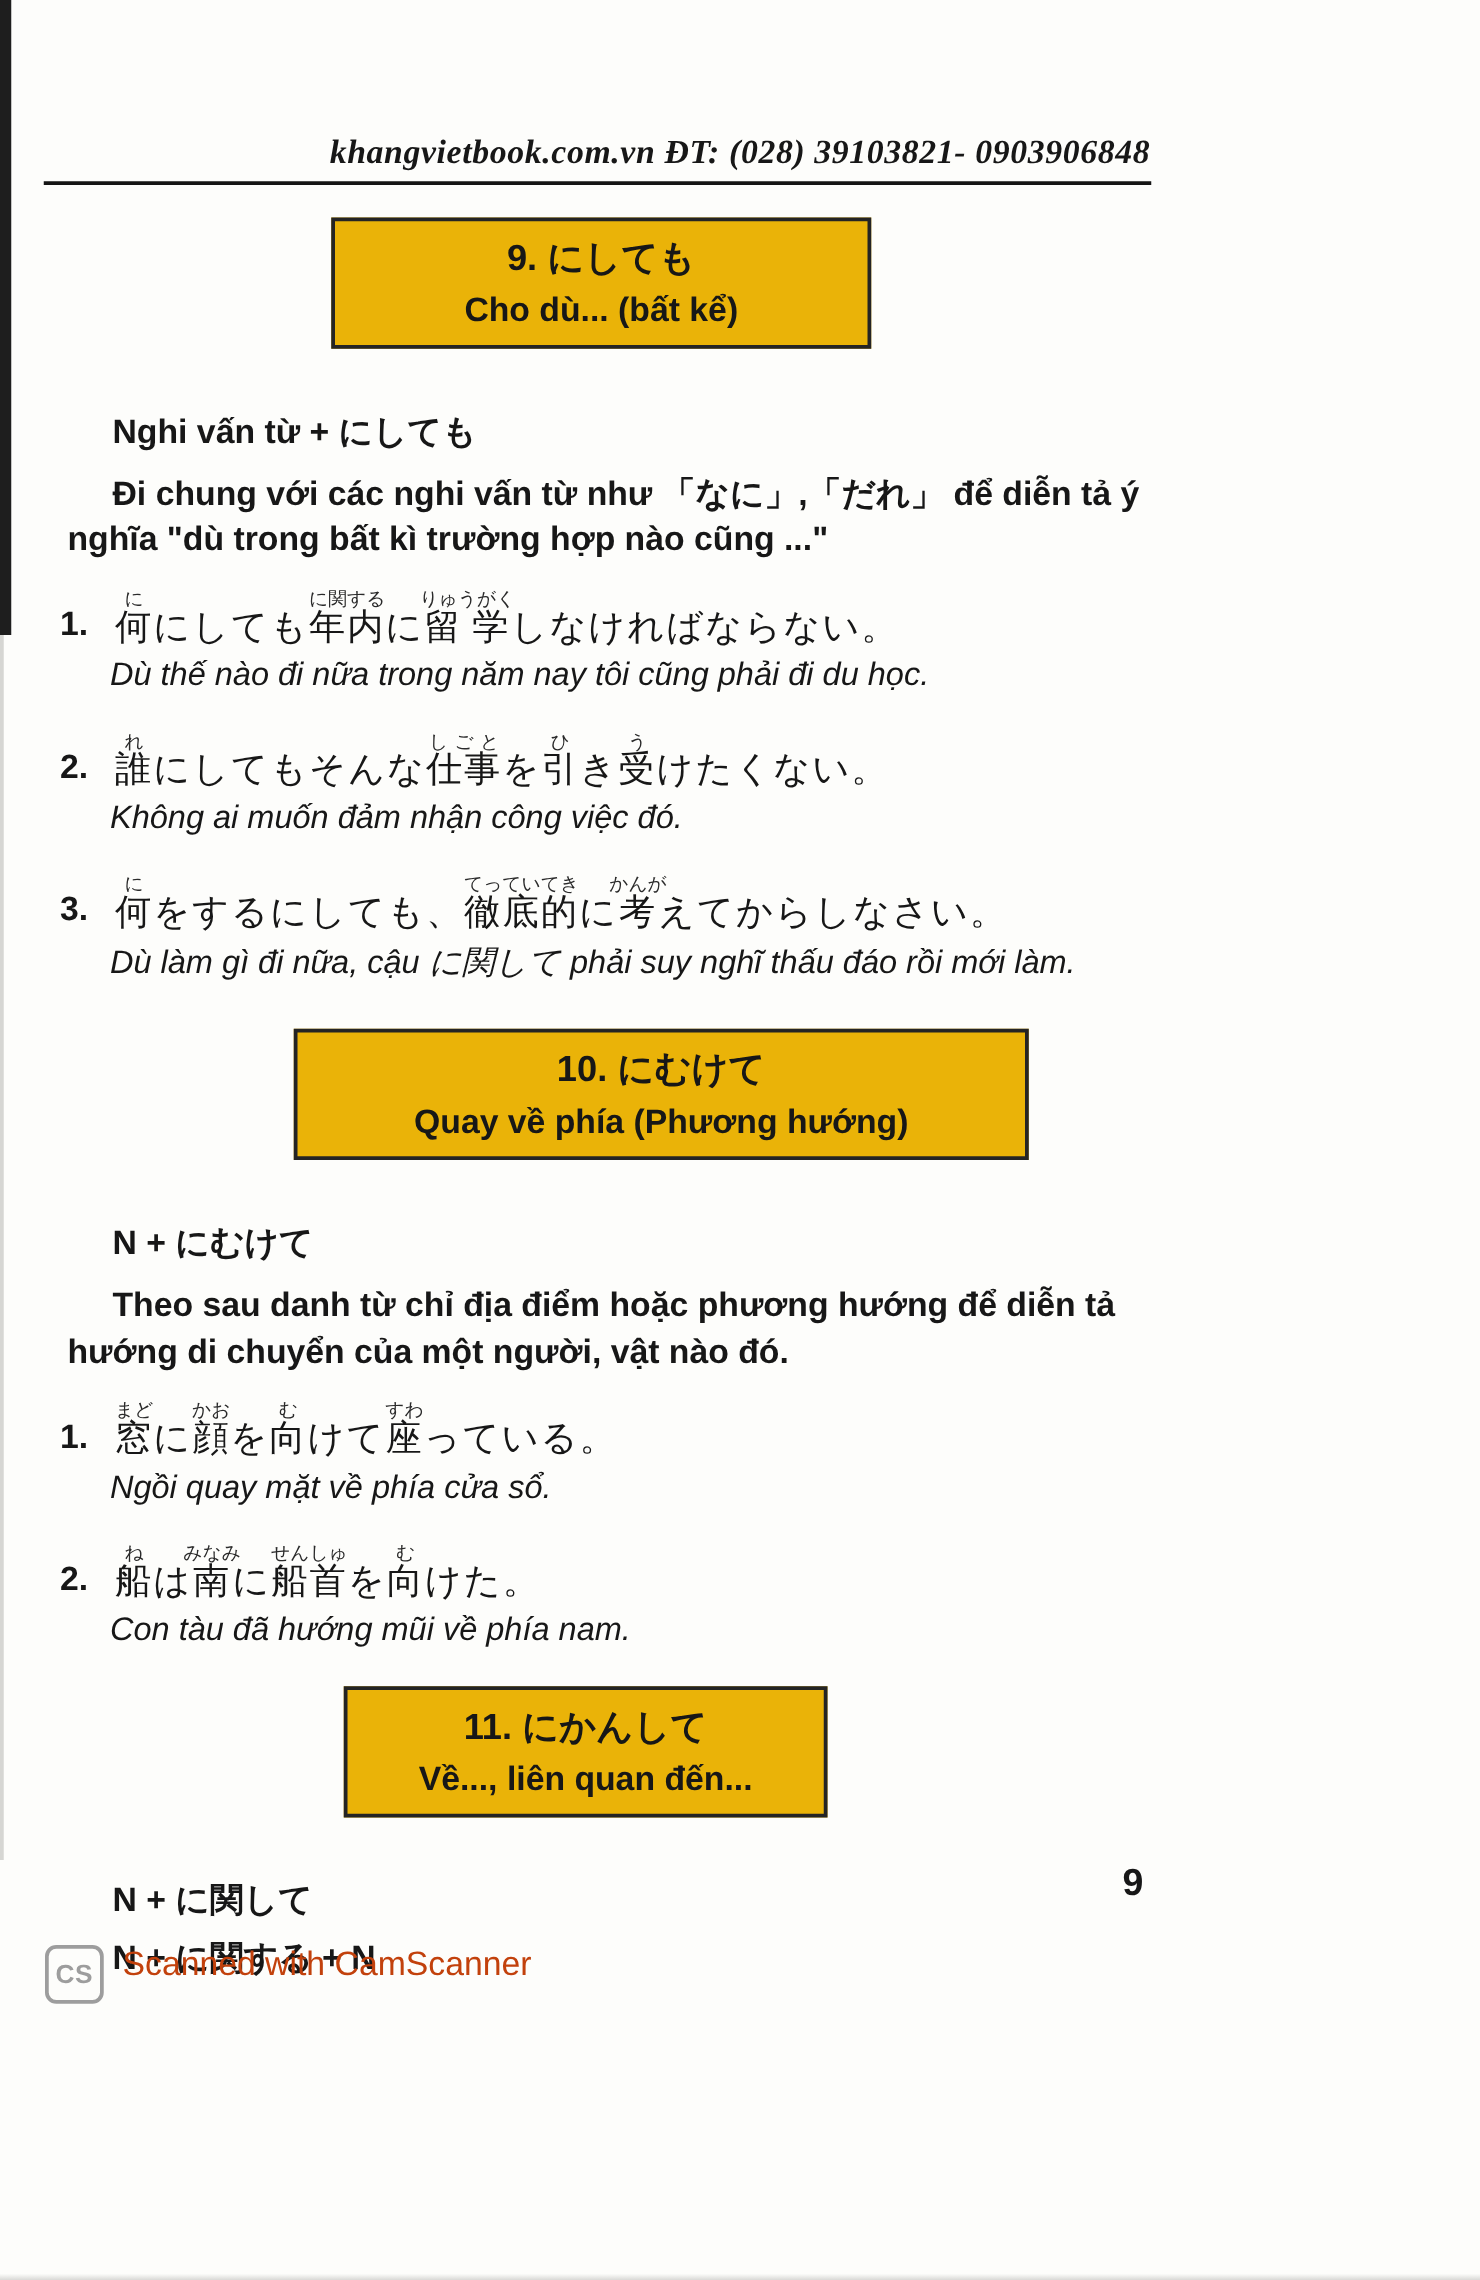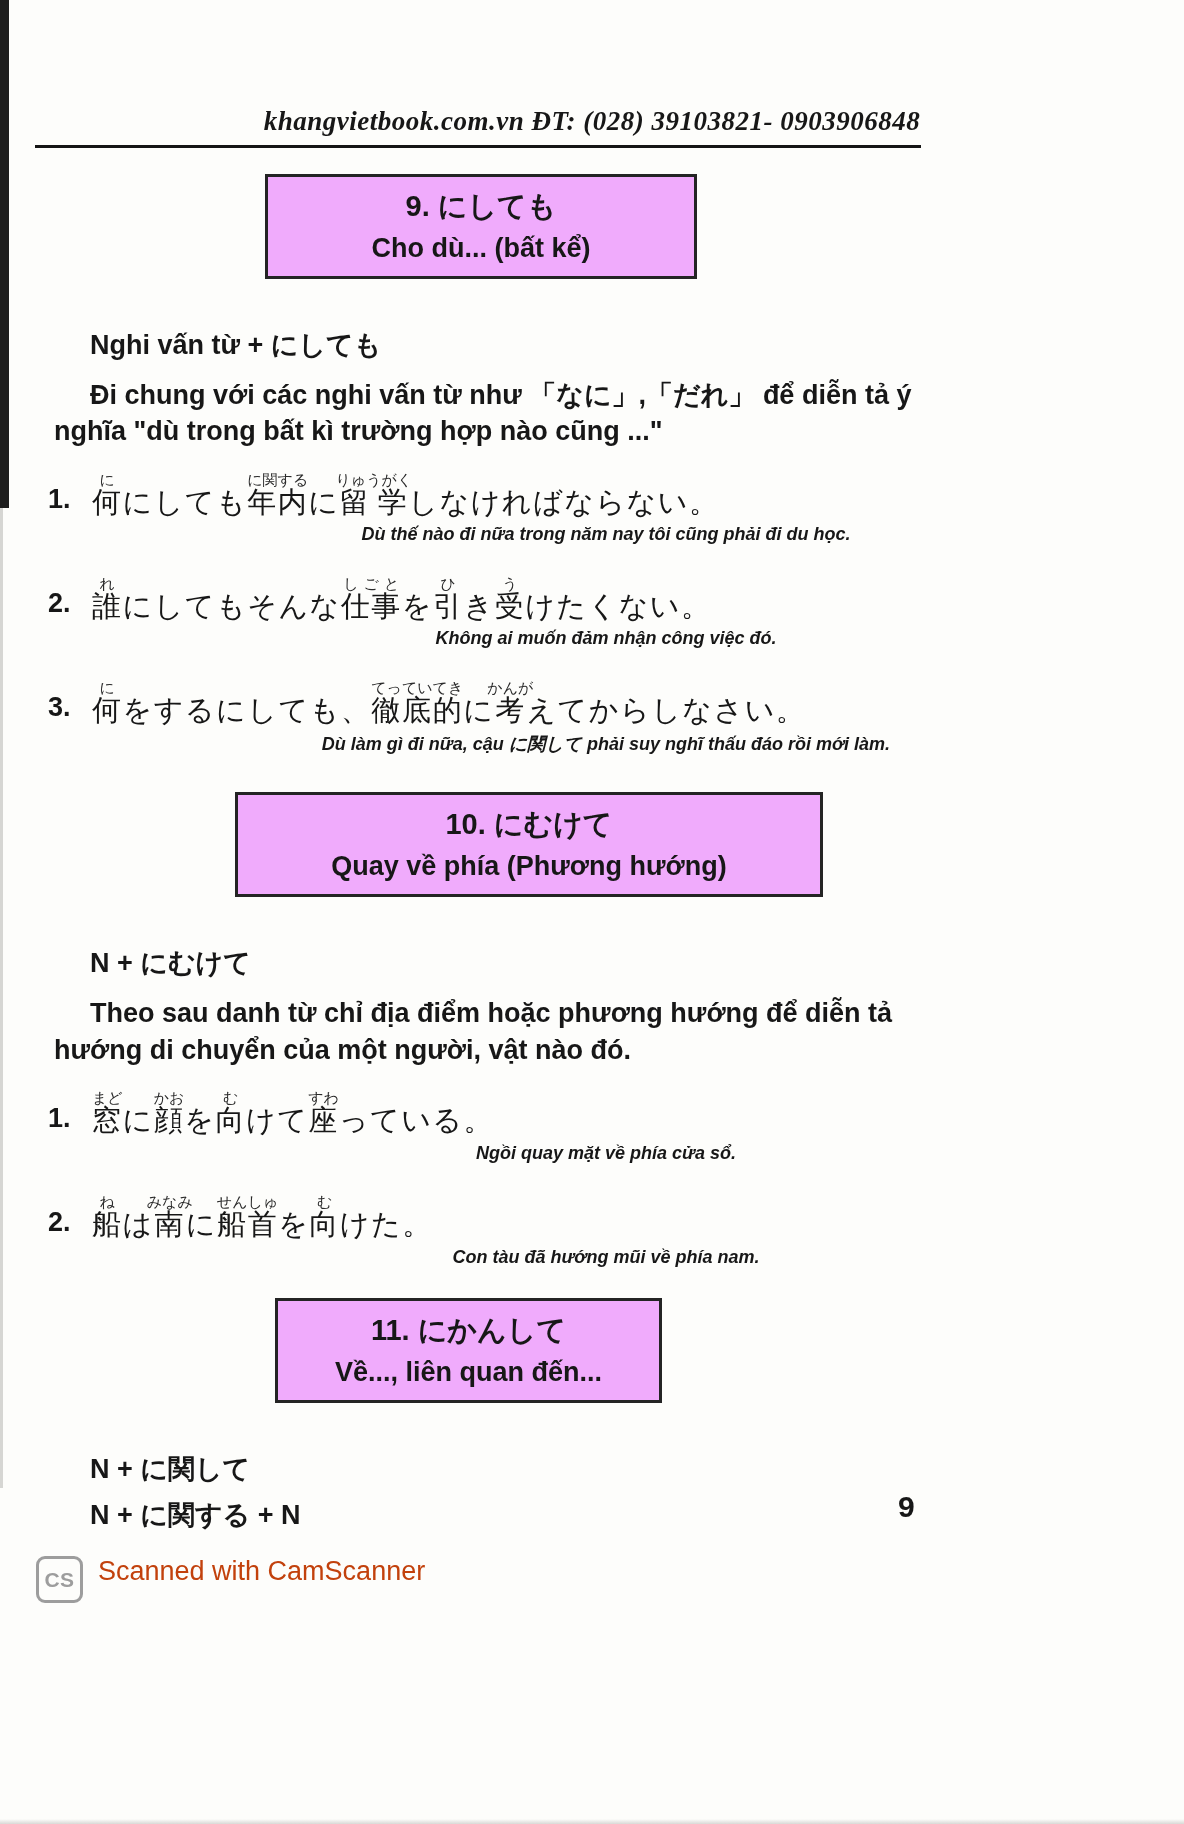--- a/index.html
+++ b/index.html
@@ -29,21 +29,21 @@
   }
   .header-rule { margin:8px 0 0 35px; width:886px; height:3px; background:#151515; }
 
   .content { padding:0 60px 0 48px; }
 
   
   .title-box {
     border:3px solid #242424;
     text-align:center;
     padding:10px 4px 12px;
-    background:#f0abfc;
+    background:#eab308;
   }
   .box-9  { width:432px; margin:26px 0 0 217px; }
   .box-10 { width:588px; margin:36px 0 0 187px; }
   .box-11 { width:387px; margin:30px 0 0 227px; }
   .box-jp { font-weight:700; font-size:29px; }
   .box-vi { font-weight:700; font-size:27px; margin-top:6px; }
 
   .pattern {
     margin:48px 0 0 42px;
     font-weight:700; font-size:27px;
@@ -67,21 +67,21 @@
     font-family:"Liberation Serif","DejaVu Serif",serif;
     font-size:29px; letter-spacing:1.5px; line-height:1.05;
   }
   .jp ruby { ruby-align:space-around; }
   .jp rt {
     font-family:"Liberation Sans","DejaVu Sans",sans-serif;
     font-size:15px; letter-spacing:0; color:#2a2a2a;
   }
   .vi {
     margin:7px 0 16px 40px;
-    font-style:italic; font-weight:700; font-size:18px;text-align:center;
+    font-style:italic; font-weight:400; font-size:26px;
   }
 
   .page-number {
     position:absolute; left:898px; top:1490px;
     font-weight:700; font-size:30px;
   }
 
   
   .camscanner-footer {
     position:absolute; left:36px; top:1556px;

